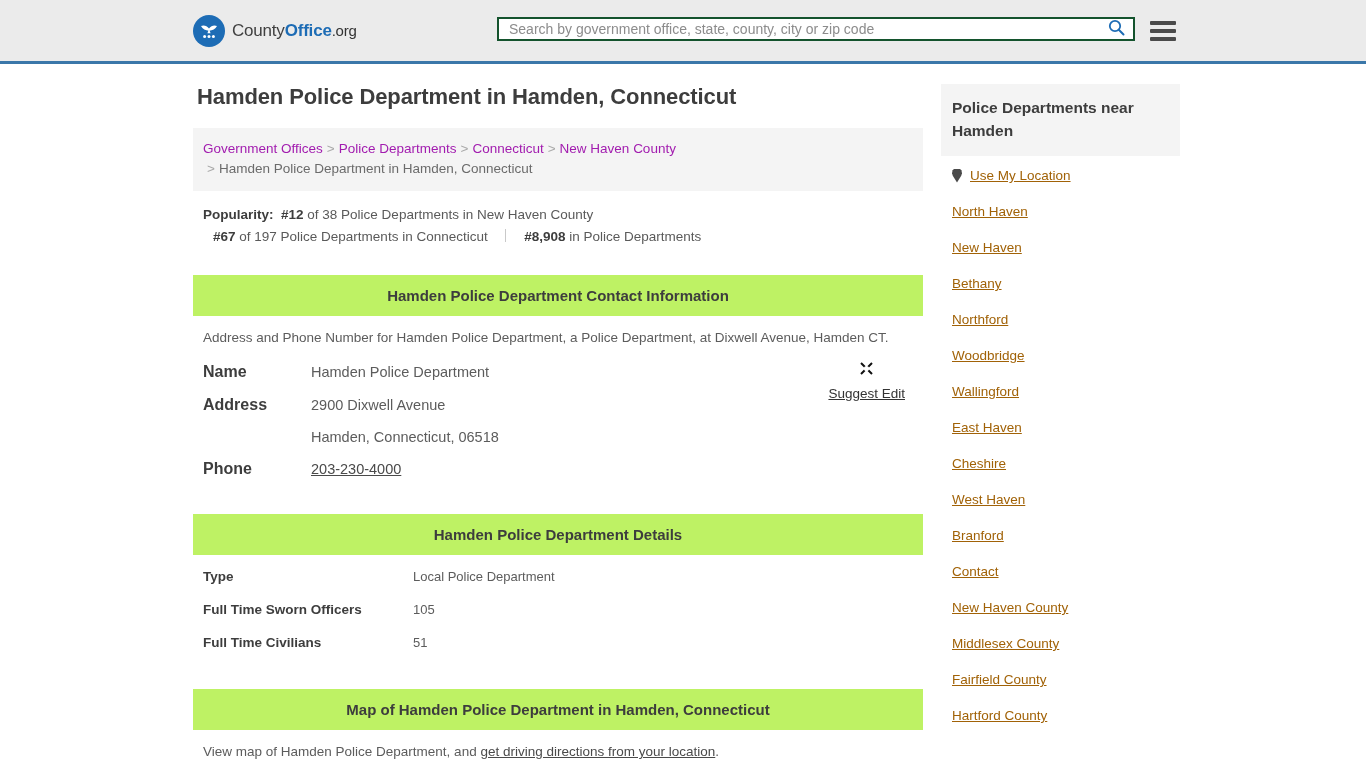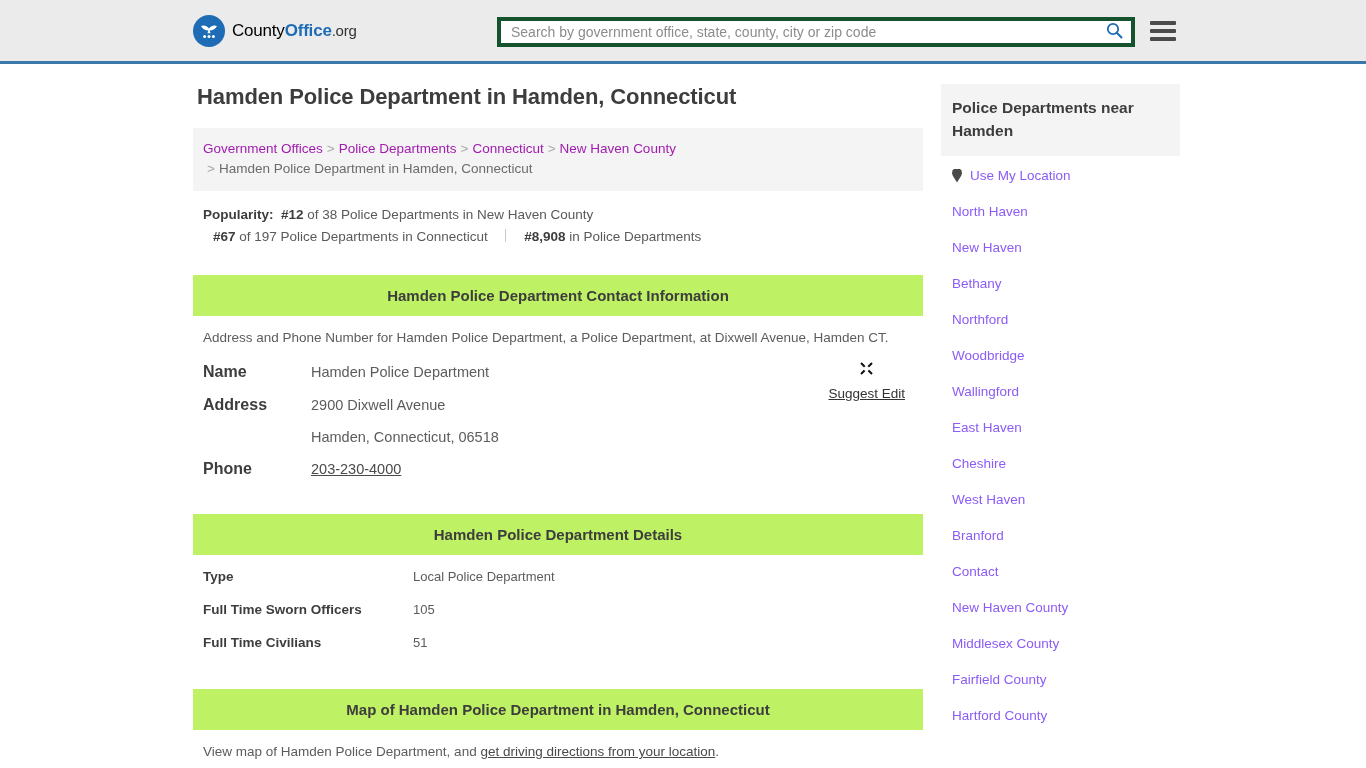--- a/index.html
+++ b/index.html
@@ -35,32 +35,32 @@
     position: relative;
     display: flex; align-items: center; justify-content: center;
     flex: none;
   }
   .logo-mark svg { display: block; }
   .logo-text {
     font-size: 17px;
     letter-spacing: -0.2px;
     white-space: nowrap;
   }
-  .logo-text .lt-a { color: #000000; }
+  .logo-text .lt-a { color: #404040; }
   .logo-text .lt-b { color: #1d6cb5; font-weight: bold; }
   .logo-text .lt-c { color: #333; font-size: 15px; }
 
   .search-wrap {
     position: absolute;
     left: 497px;
     top: 17px;
     width: 638px;
-    height: 30px;
+    height: 24px;
     background: #ffffff;
-    border: 4px solid #14532d;
+    border: 2px solid #14532d;
     display: flex;
     align-items: center;
   }
   .search-input {
     flex: 1;
     height: 100%;
     border: 0;
     outline: 0;
     background: transparent;
     padding: 0 10px;
@@ -250,21 +250,22 @@
   }
   .side-list { padding: 12px 0 0 11px; }
   .side-item {
     display: flex;
     align-items: center;
     gap: 8px;
     margin-bottom: 21px;
     font-size: 13.5px;
   }
   .side-item a {
-    color: #8b5cf6;
+    color: #a16207;
+    text-decoration: underline;
   }
   .pin-icon {
     width: 10px; height: 14px;
     flex: none;
     background: #4a4a4a;
     clip-path: polygon(50% 100%, 8% 52%, 0 34%, 6% 12%, 26% 0, 74% 0, 94% 12%, 100% 34%, 92% 52%);
   }
 </style>
 </head>
 <body>

